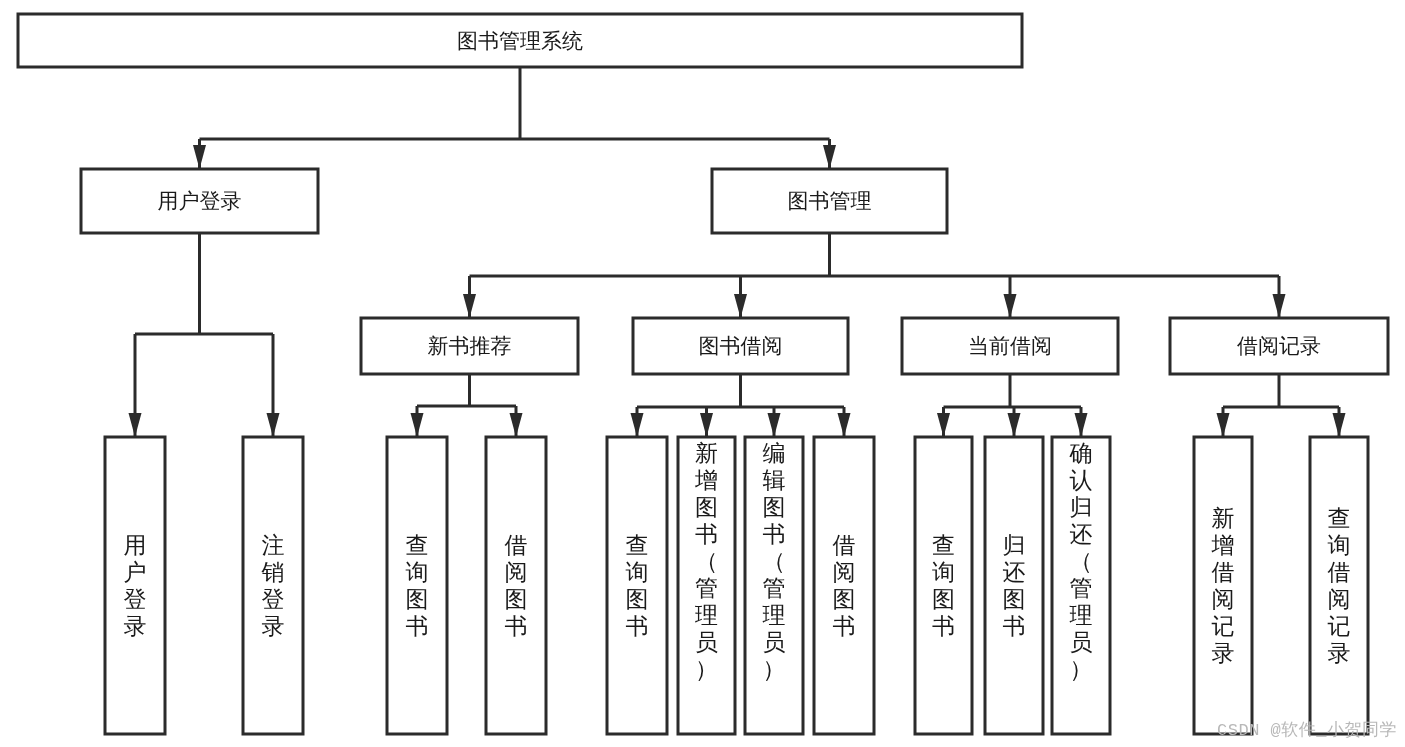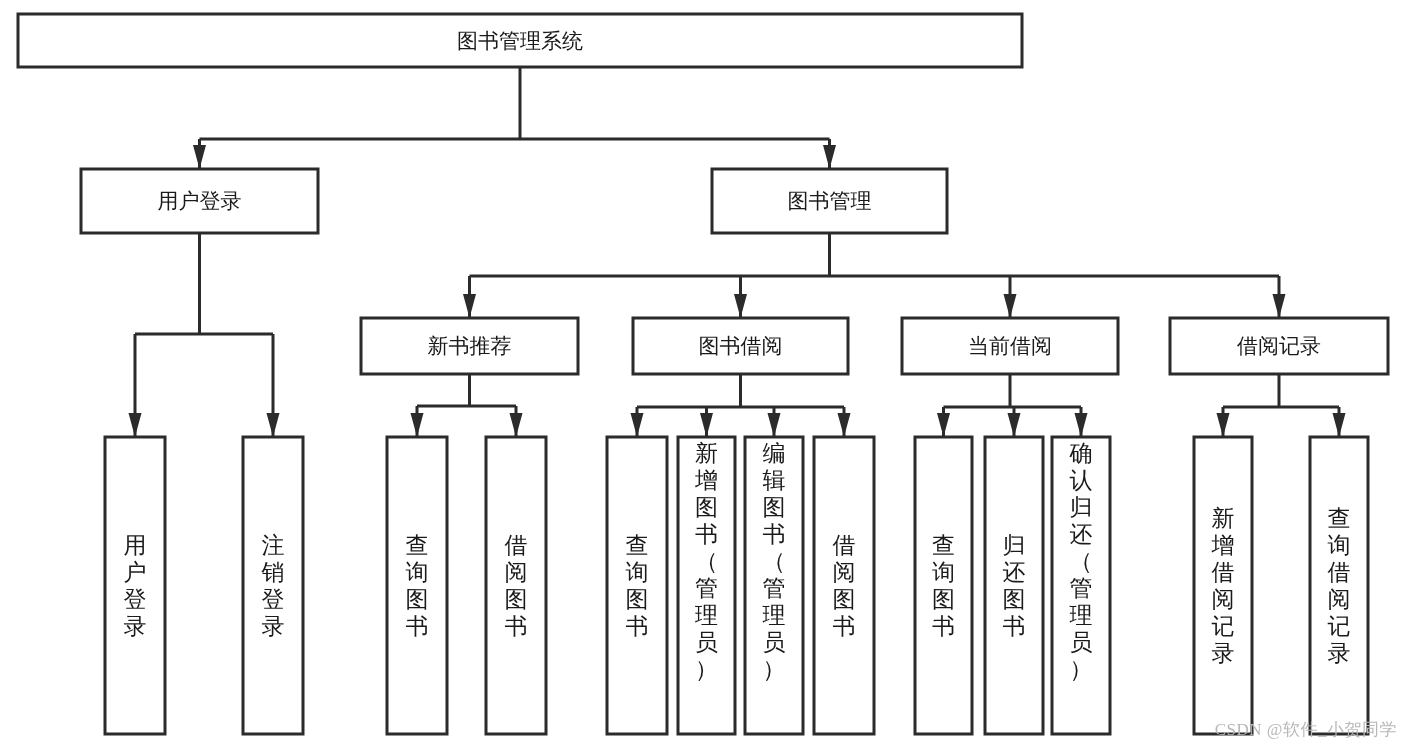--- a/index.html
+++ b/index.html
@@ -53,21 +53,21 @@
   .node-label-v {
     font-family: "DejaVu Sans", "Liberation Sans", sans-serif;
     font-size: 23px;
     fill: #1a1a1a;
     text-anchor: middle;
   }
   .watermark {
     position: absolute;
     right: 8px;
     bottom: 6px;
-    font-family: Liberation Serif, serif;
+    font-family: Liberation Mono, monospace;
     font-size: 17px;
     color: #b8b8b8;
     white-space: nowrap;
     letter-spacing: 0.5px;
     user-select: none;
   }
 </style>
 </head>
 <body>
 

